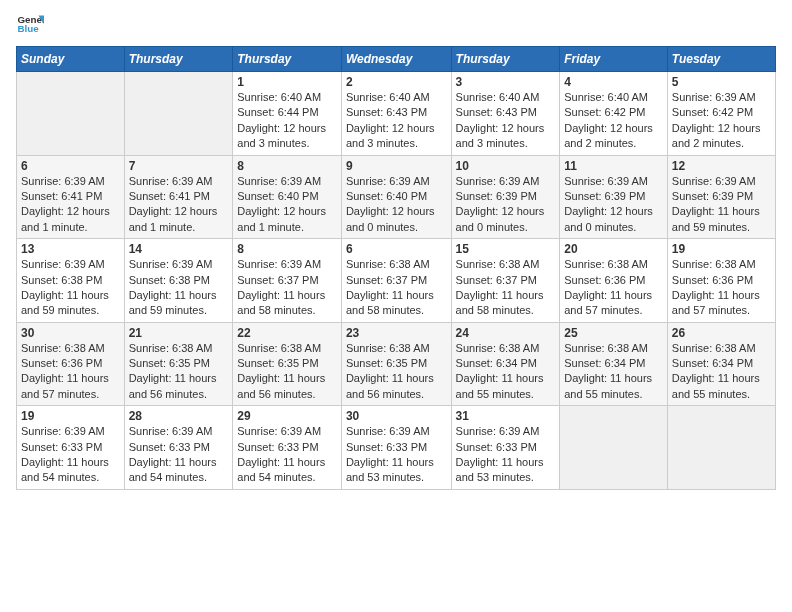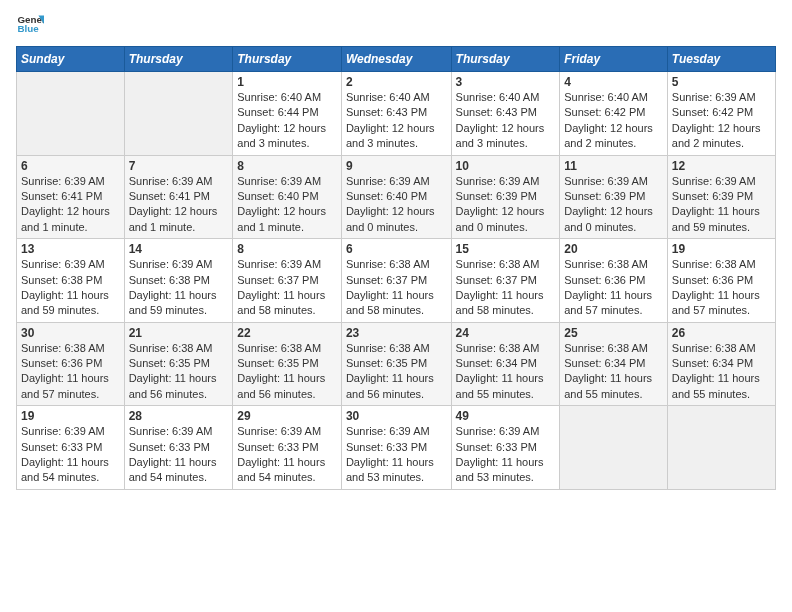--- a/index.html
+++ b/index.html
@@ -258,21 +258,21 @@
           </td>
           <td>
             <span class="day-number">29</span>
             <div class="day-info">Sunrise: 6:39 AM<br>Sunset: 6:33 PM<br>Daylight: 11 hours and 54 minutes.</div>
           </td>
           <td>
             <span class="day-number">30</span>
             <div class="day-info">Sunrise: 6:39 AM<br>Sunset: 6:33 PM<br>Daylight: 11 hours and 53 minutes.</div>
           </td>
           <td>
-            <span class="day-number">49</span>
+            <span class="day-number">31</span>
             <div class="day-info">Sunrise: 6:39 AM<br>Sunset: 6:33 PM<br>Daylight: 11 hours and 53 minutes.</div>
           </td>
           <td class="empty-cell"></td>
           <td class="empty-cell"></td>
         </tr>
       </tbody>
   </table>
 </div>
 
 </body></html>

